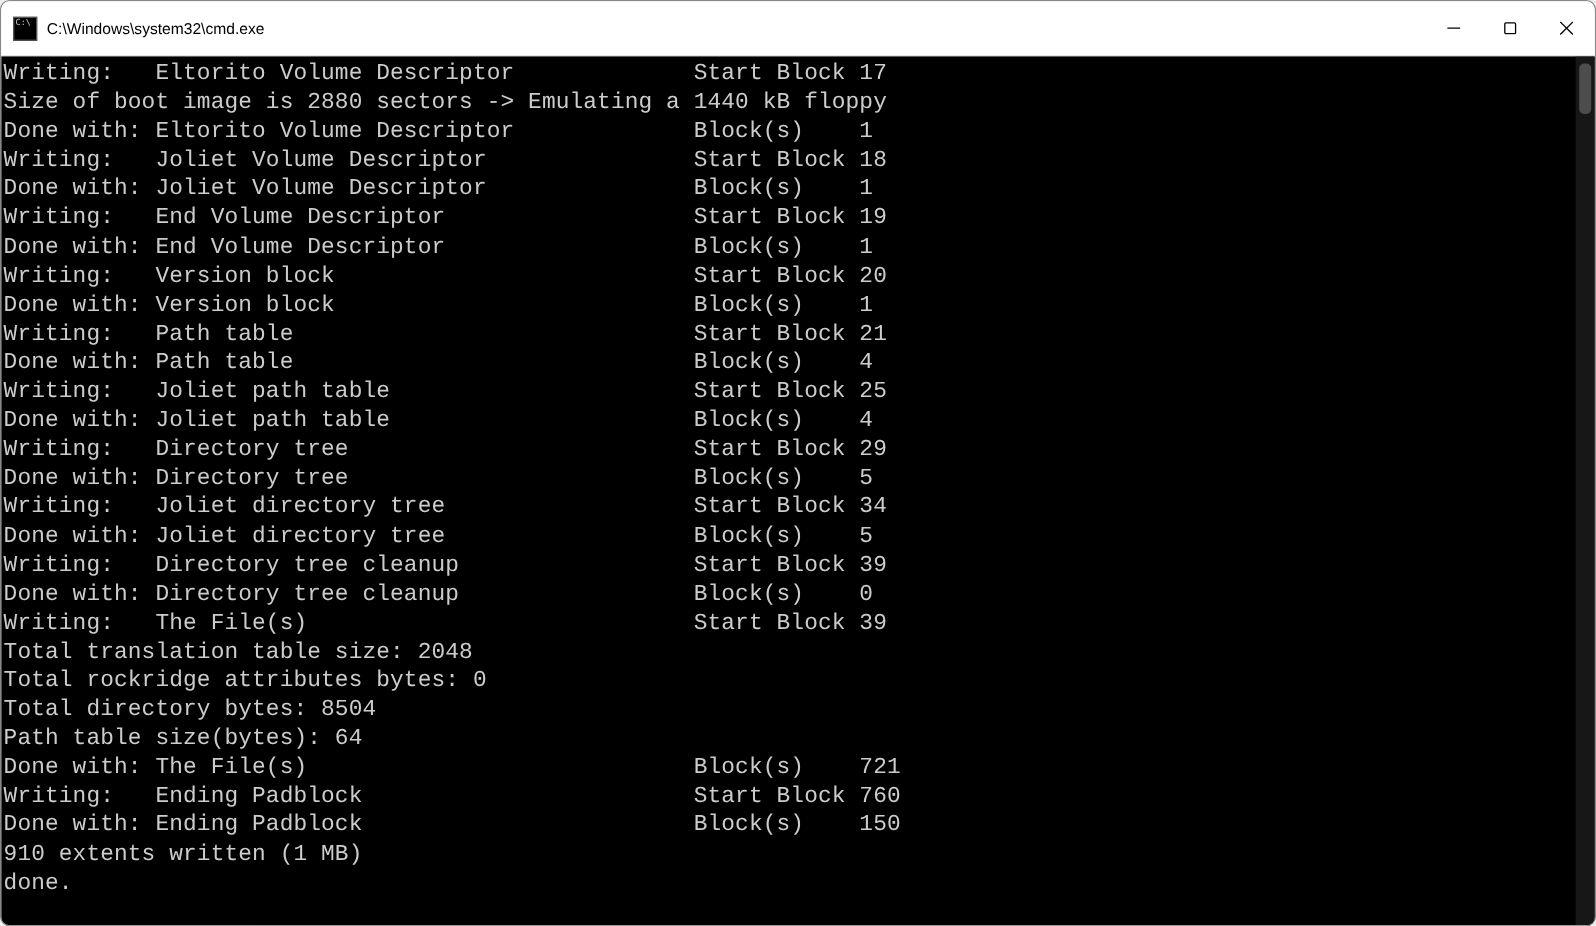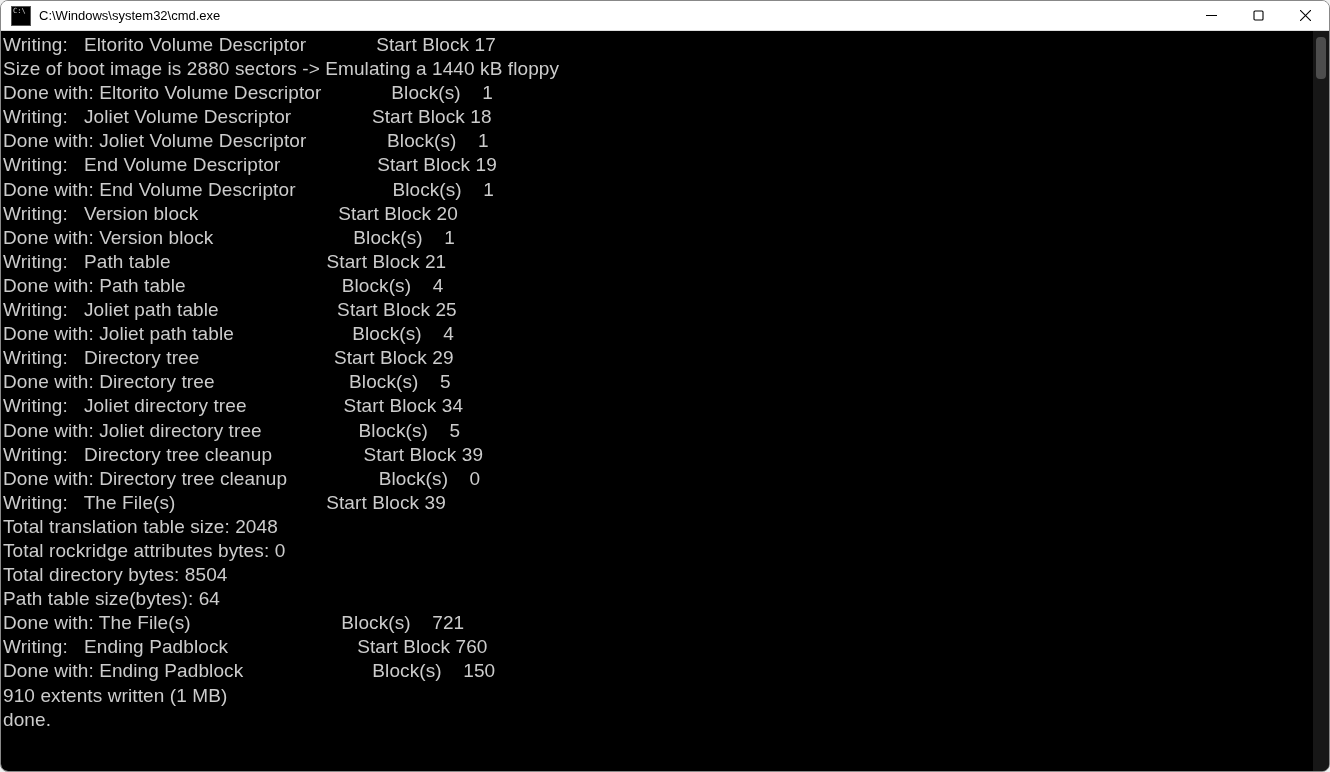--- a/index.html
+++ b/index.html
@@ -18,21 +18,21 @@
       width: 1330px;
       height: 772px;
       background: #ffffff;
       border: 1px solid #888;
       border-radius: 8px;
       display: flex;
       flex-direction: column;
       overflow: hidden;
     }
     .titlebar {
-      height: 30px;
+      height: 46px;
       background: #ffffff;
       display: flex;
       align-items: center;
       padding-left: 10px;
       border-bottom: 1px solid #ddd;
     }
     .app-icon {
       width: 20px;
       height: 20px;
       margin-right: 8px;
@@ -80,21 +80,21 @@
       display: flex;
       position: relative;
       overflow: hidden;
     }
     .terminal {
       flex: 1;
       padding: 2px 0 2px 2px;
       overflow: hidden;
     }
     pre.output {
-      font-family: Liberation Sans, sans-serif;
+      font-family: Liberation Mono, monospace;
       font-size: 19px;
       line-height: 24.1px;
       color: #cccccc;
       white-space: pre;
       letter-spacing: 0.1px;
     }
     .scrollbar {
       width: 16px;
       background: #171717;
       position: relative;

